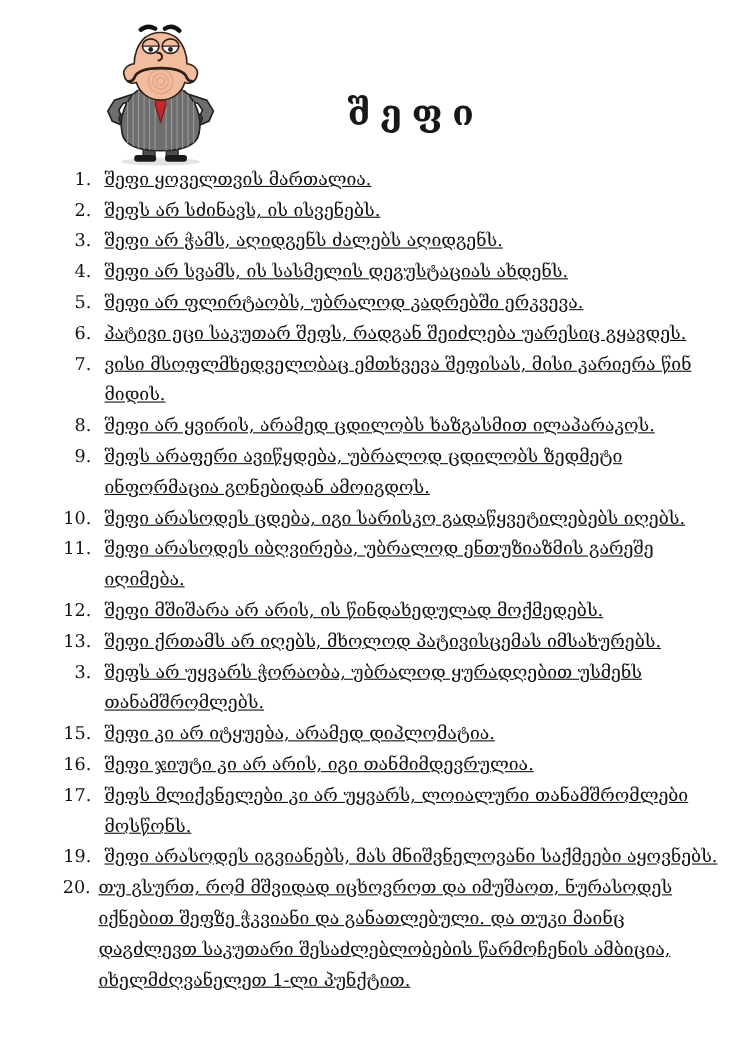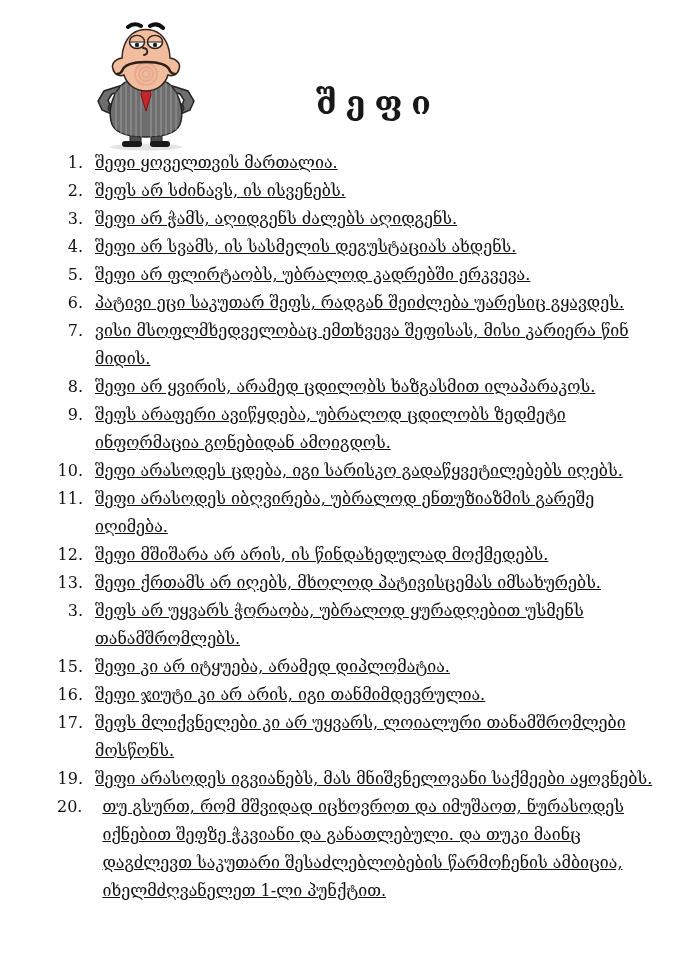--- a/index.html
+++ b/index.html
@@ -20,21 +20,21 @@
     padding:0 18px 0 57px;
   }
   ol.rules li{
     display:flex;align-items:flex-start;
     font-size:16px;line-height:28px;color:#121212;
   }
   ol.rules .num{
     flex:0 0 26px;text-align:right;margin-right:12px;
     font-family:"DejaVu Serif","Liberation Serif",serif;
   }
-  ol.rules li.tight .num{flex:0 0 auto;margin-right:20px;}
+  ol.rules li.tight .num{flex:0 0 auto;margin-right:7px;}
   ol.rules .txt{flex:1;text-decoration:underline;}
 </style>
 </head>
 <body>
 
 <div class="page">
 
   <div class="header">
 
     <svg class="boss-svg" viewBox="0 0 120 130" xmlns="http://www.w3.org/2000/svg">

